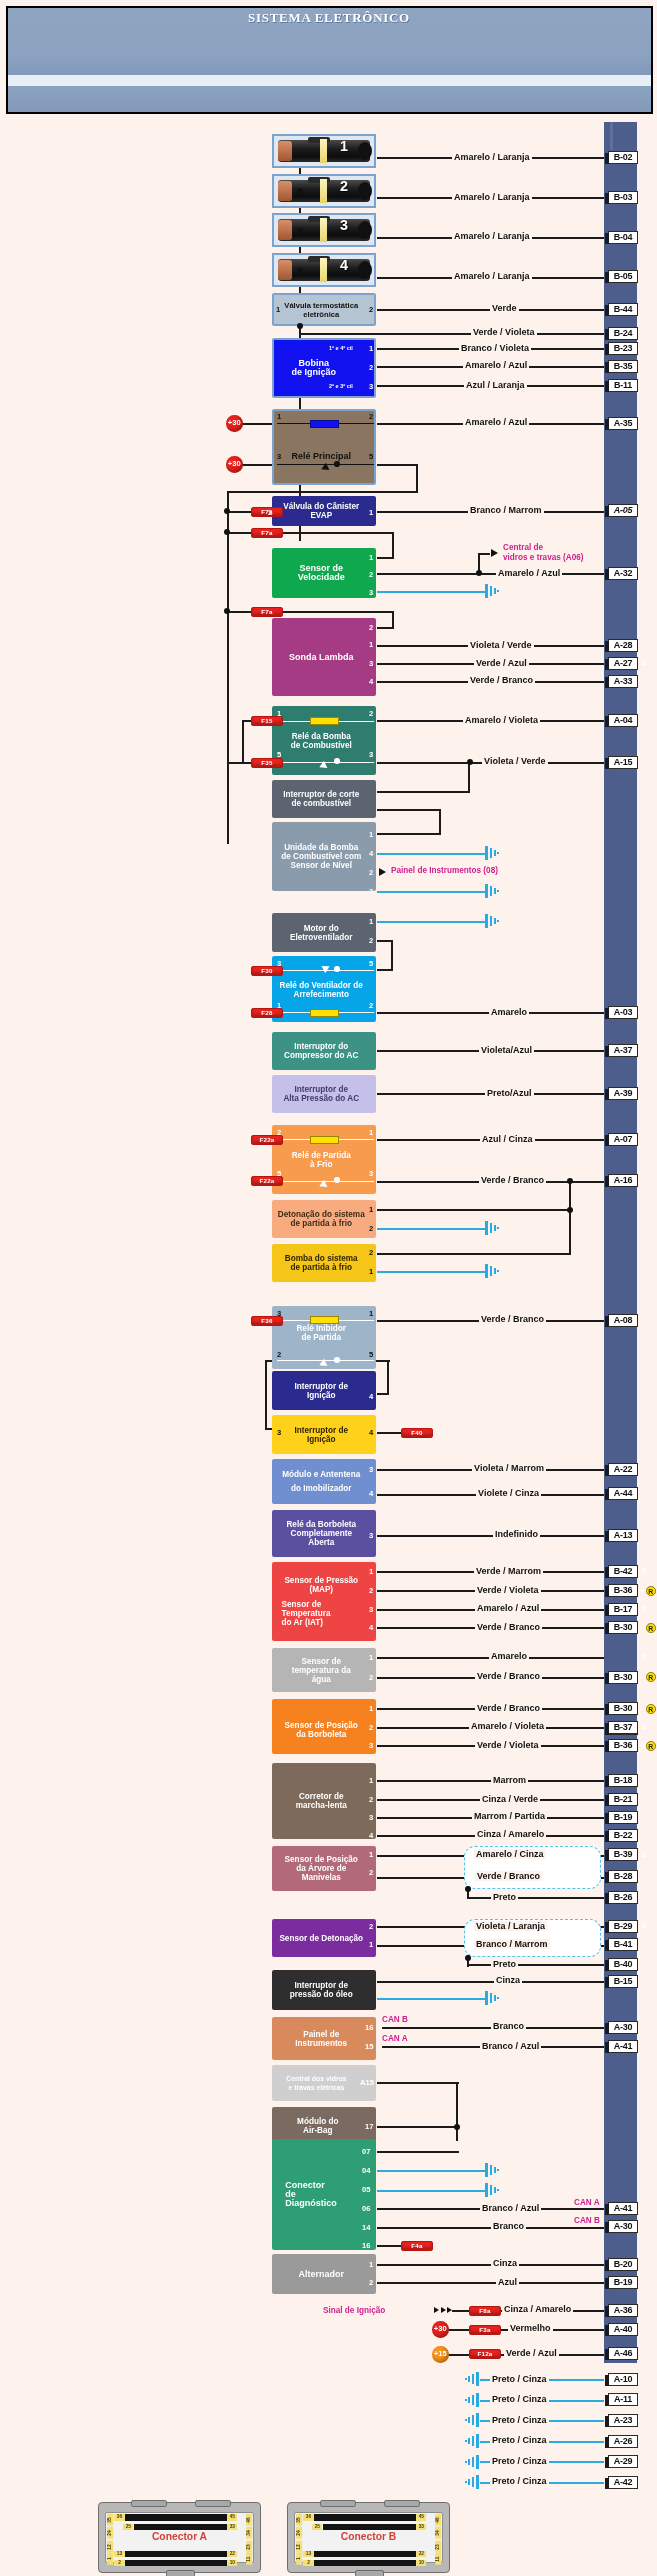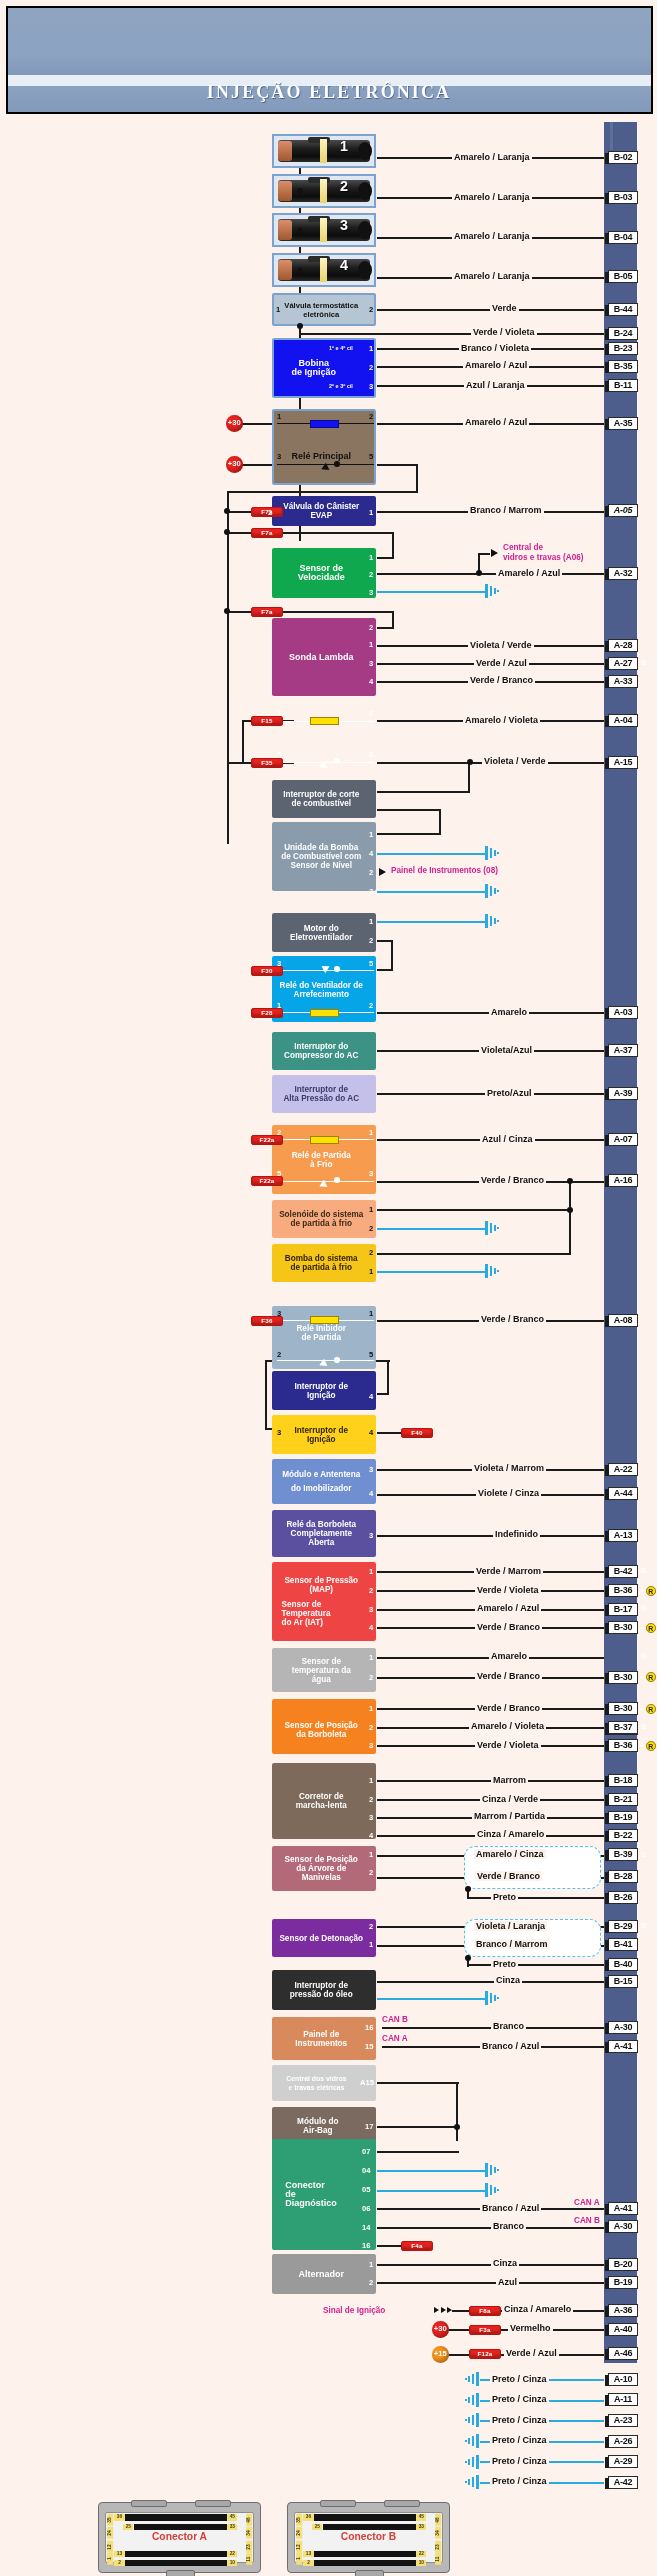--- a/index.html
+++ b/index.html
@@ -141,21 +141,21 @@
 </head>
 <body>
 
 <div id="page">
 
   <div class="banner">
     <div class="banner-top"></div>
     <div class="banner-sep"></div>
     <div class="banner-bot"></div>
   </div>
-  <div class="banner-title2">INJEÇÃO ELETRÔNICA</div>
+  <div class="banner-title1">SISTEMA ELETRÔNICO</div>
 
   <div class="pinbar"></div>
   <div class="pinbar-hl"></div>
 
   <div class="inj" style="left:272px; top:134px; width:104px; height:34px;">
     <div class="body"></div>
       <div class="ring"></div>
       <div class="plug"></div>
       <div class="yel"></div>
       <div class="cap"></div>
@@ -353,20 +353,26 @@
 
   <div class="wire h" style="left:377px; top:663px; width:227px;"></div>
   <div class="wlab" style="left:474px; top:658px;">Verde / Azul</div>
   <div class="pin" style="left:608px; top:657px;">A-27</div>
   <div class="pinflag" style="left:641px; top:658px;">S</div>
 
   <div class="wire h" style="left:377px; top:681px; width:227px;"></div>
   <div class="wlab" style="left:468px; top:675px;">Verde / Branco</div>
   <div class="pin" style="left:608px; top:675px;">A-33</div>
 
+  <div class="blk ctr" style="left:272px; top:706px; width:104px; height:69px; background:#2e7d6e; border:0; color:#fff; font-size:8.2px;">
+    <div style="margin-top:1.4px;">
+      <div>Relé da Bomba</div>
+      <div>de Combustível</div>
+    </div>
+  </div>
   <div class="pn w" style="left:277px; top:709px;">1</div>
   <div class="pn w" style="left:369px; top:709px;">2</div>
   <div class="pn w" style="left:277px; top:750px;">5</div>
   <div class="pn w" style="left:369px; top:750px;">3</div>
   <div class="swline" style="left:277px; top:721px; width:97px; background:#fff;"></div>
   <div class="coil" style="left:310px; top:717px; width:29px; background:#ffe000;"></div>
   <div class="swline" style="left:277px; top:762px; width:97px; background:#fff;"></div>
   <div class="swdot" style="left:334px; top:758px; background:#fff;"></div>
   <div class="arrow" style="left:321px; top:762px; transform:rotate(35deg); border-left-color:#fff;"></div>
 
@@ -518,21 +524,21 @@
 
   <div class="wire h" style="left:377px; top:1181px; width:227px;"></div>
   <div class="wlab" style="left:479px; top:1175px;">Verde / Branco</div>
   <div class="pin" style="left:608px; top:1174px;">A-16</div>
   <div class="dot" style="left:567px; top:1178px;"></div>
   <div class="wire v" style="left:569px; top:1181px; height:74px;"></div>
   <div class="dot" style="left:567px; top:1207px;"></div>
 
   <div class="blk ctr" style="left:272px; top:1200px; width:104px; height:38px; background:#f9ab80; border:0; color:#3b2a17; font-size:8.2px;">
     <div>
-      <div>Solenóide do sistema</div>
+      <div>Detonação do sistema</div>
       <div>de partida à frio</div>
     </div>
   </div>
   <div class="pn k" style="left:369px; top:1205px;">1</div>
   <div class="pn k" style="left:369px; top:1224px;">2</div>
   <div class="wire h" style="left:377px; top:1209px; width:194px;"></div>
   <div class="wire h blue" style="left:377px; top:1228px; width:110px;"></div>
   <div class="gnd" style="left:485px; top:1221px; width:15px; height:13.7px;">
     <i style="left:0; top:0; width:2.7px; height:13.7px;"></i>
       <i style="left:4.8px; top:2.1px; width:2.1px; height:9.6px;"></i>

